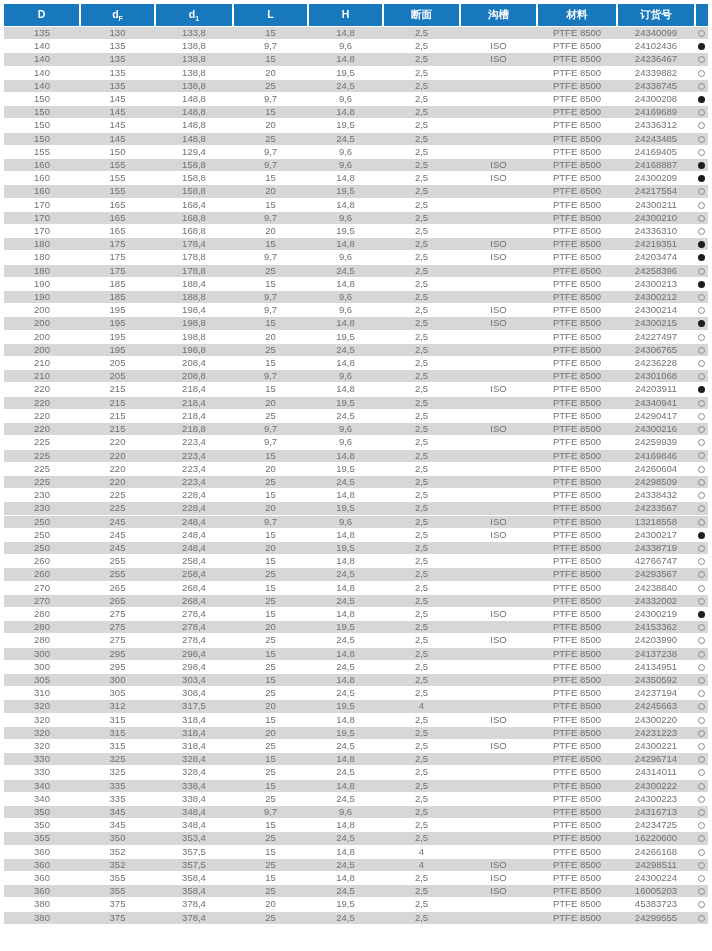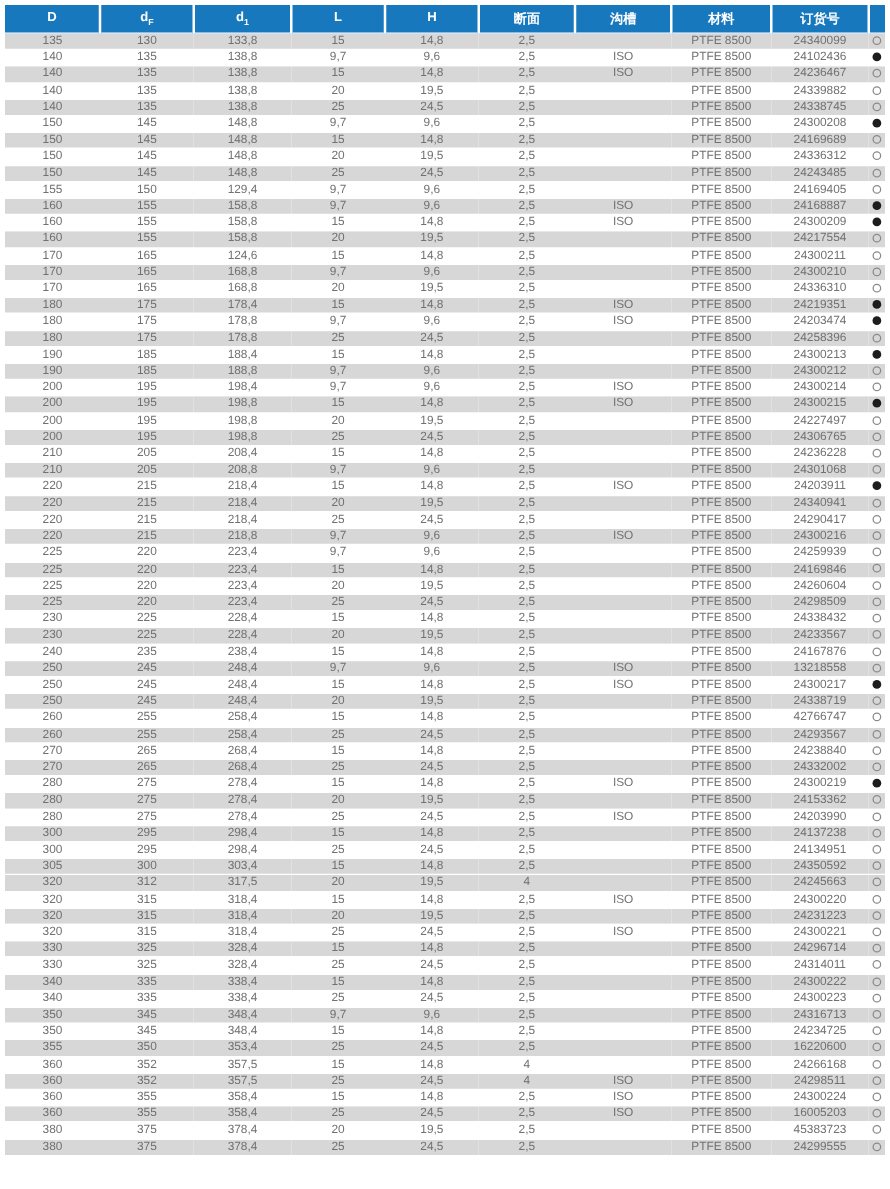--- a/index.html
+++ b/index.html
@@ -219,21 +219,21 @@
     <td>19,5</td>
     <td>2,5</td>
     <td></td>
     <td>PTFE 8500</td>
     <td>24217554</td>
     <td><span class="dot open"></span></td>
   </tr>
       <tr class="even">
     <td>170</td>
     <td>165</td>
-    <td>124,6</td>
+    <td>168,4</td>
     <td>15</td>
     <td>14,8</td>
     <td>2,5</td>
     <td></td>
     <td>PTFE 8500</td>
     <td>24300211</td>
     <td><span class="dot open"></span></td>
   </tr>
       <tr class="odd">
     <td>170</td>
@@ -504,32 +504,20 @@
     <td>225</td>
     <td>228,4</td>
     <td>20</td>
     <td>19,5</td>
     <td>2,5</td>
     <td></td>
     <td>PTFE 8500</td>
     <td>24233567</td>
     <td><span class="dot open"></span></td>
   </tr>
-      <tr class="even">
-    <td>240</td>
-    <td>235</td>
-    <td>238,4</td>
-    <td>15</td>
-    <td>14,8</td>
-    <td>2,5</td>
-    <td></td>
-    <td>PTFE 8500</td>
-    <td>24167876</td>
-    <td><span class="dot open"></span></td>
-  </tr>
       <tr class="odd">
     <td>250</td>
     <td>245</td>
     <td>248,4</td>
     <td>9,7</td>
     <td>9,6</td>
     <td>2,5</td>
     <td>ISO</td>
     <td>PTFE 8500</td>
     <td>13218558</td>
@@ -670,20 +658,32 @@
       <tr class="odd">
     <td>305</td>
     <td>300</td>
     <td>303,4</td>
     <td>15</td>
     <td>14,8</td>
     <td>2,5</td>
     <td></td>
     <td>PTFE 8500</td>
     <td>24350592</td>
+    <td><span class="dot open"></span></td>
+  </tr>
+      <tr class="even">
+    <td>310</td>
+    <td>305</td>
+    <td>308,4</td>
+    <td>25</td>
+    <td>24,5</td>
+    <td>2,5</td>
+    <td></td>
+    <td>PTFE 8500</td>
+    <td>24237194</td>
     <td><span class="dot open"></span></td>
   </tr>
       <tr class="odd">
     <td>320</td>
     <td>312</td>
     <td>317,5</td>
     <td>20</td>
     <td>19,5</td>
     <td>4</td>
     <td></td>

